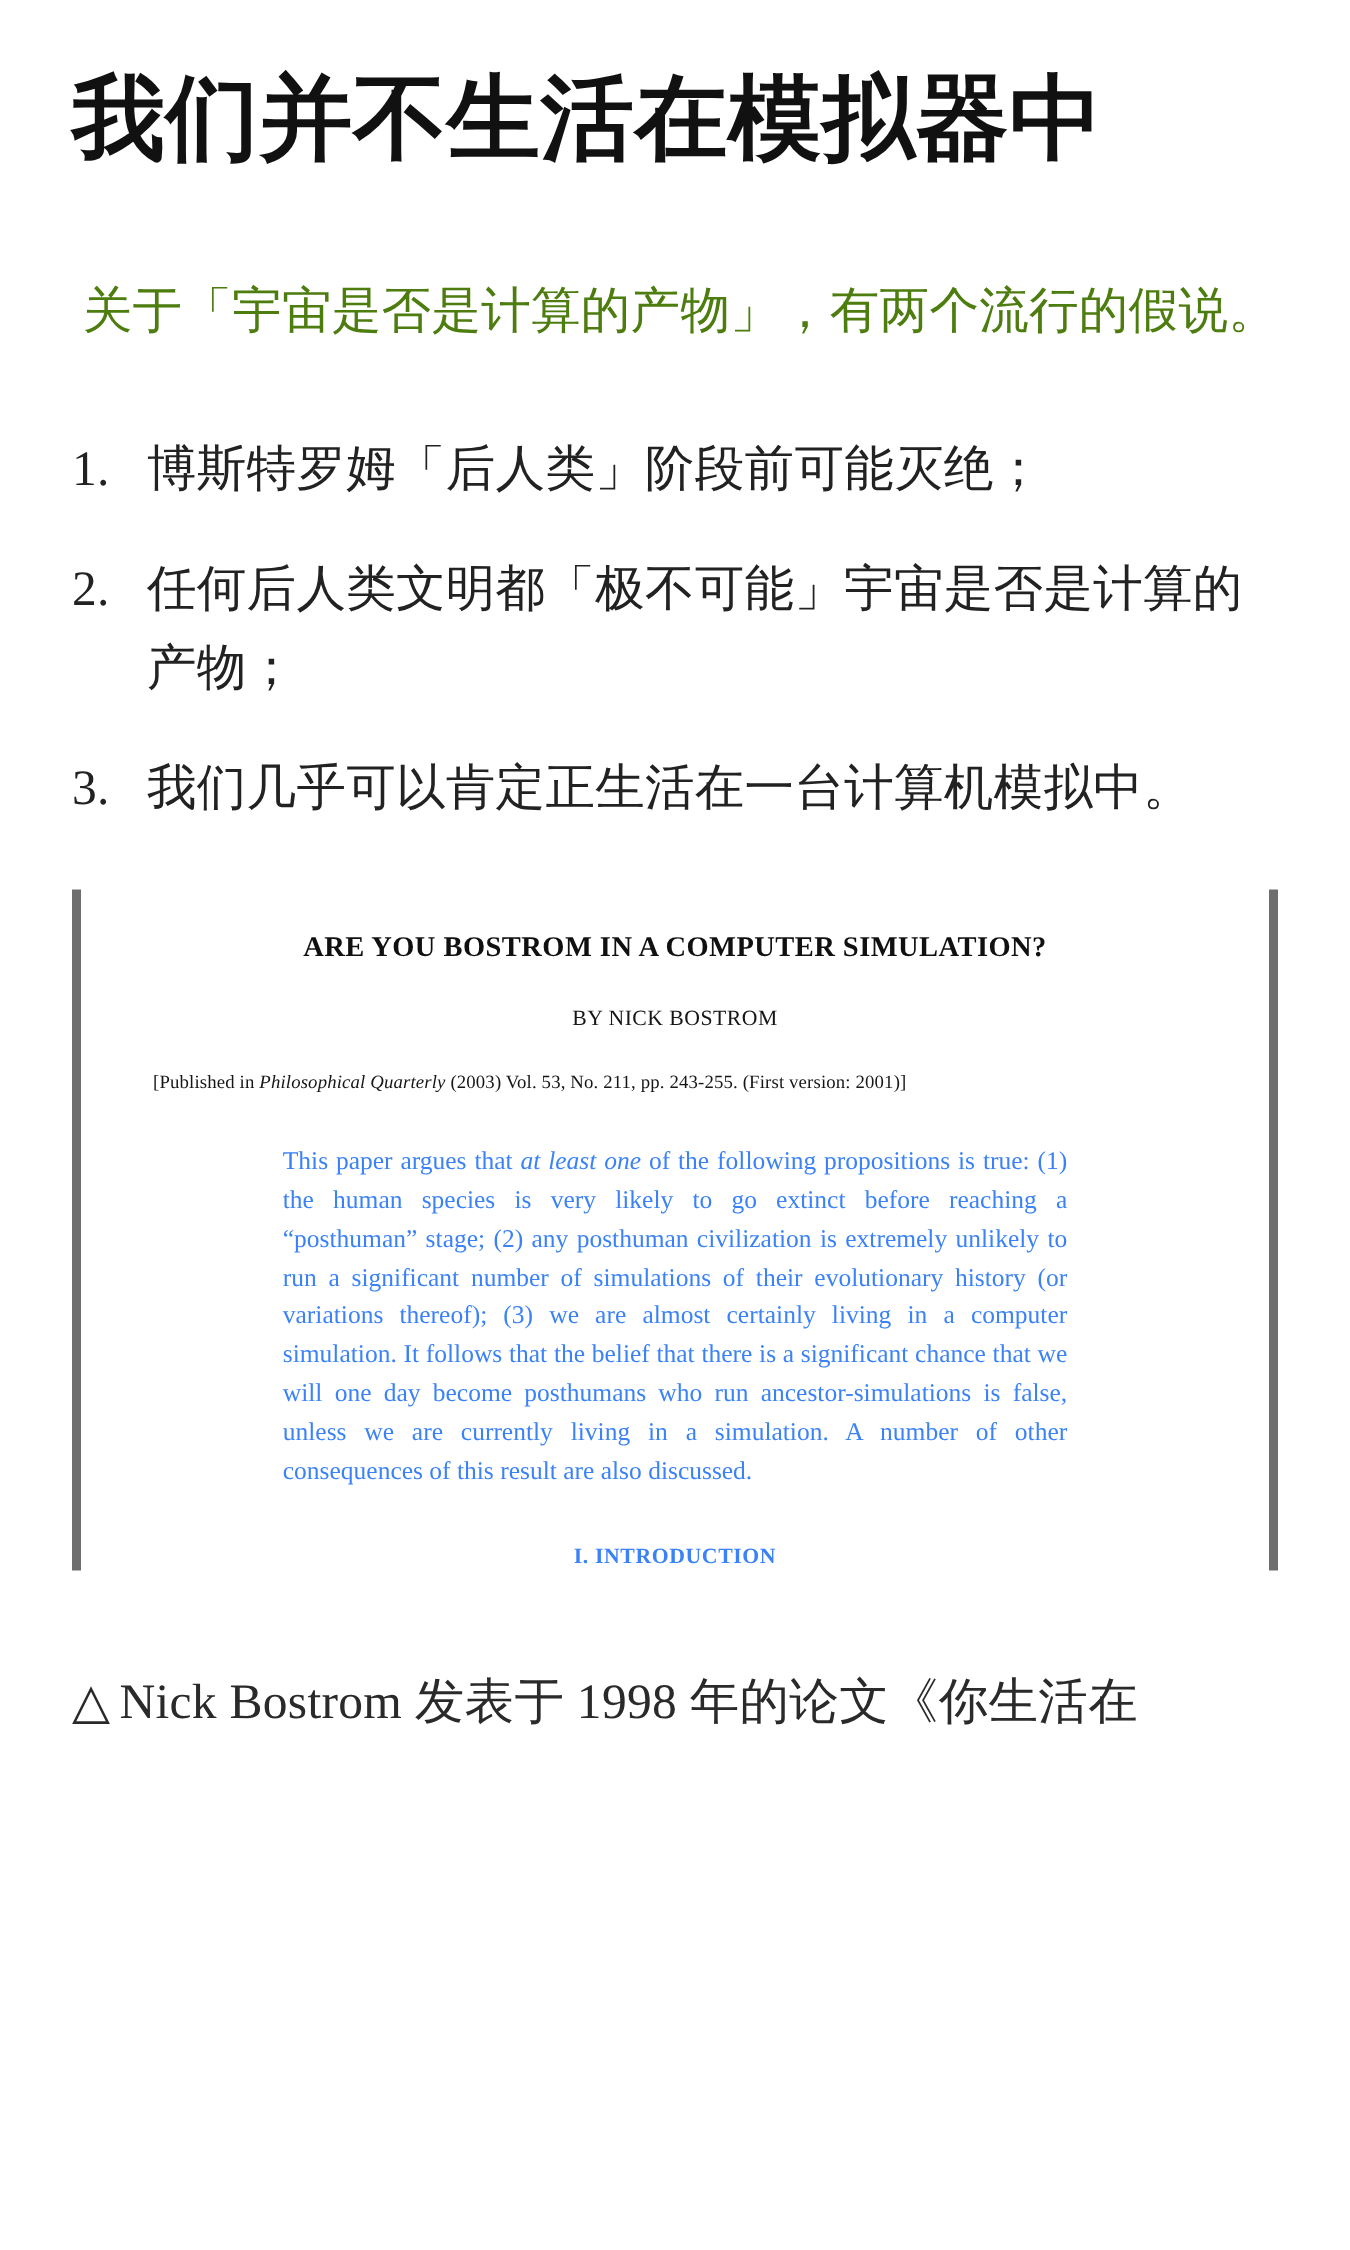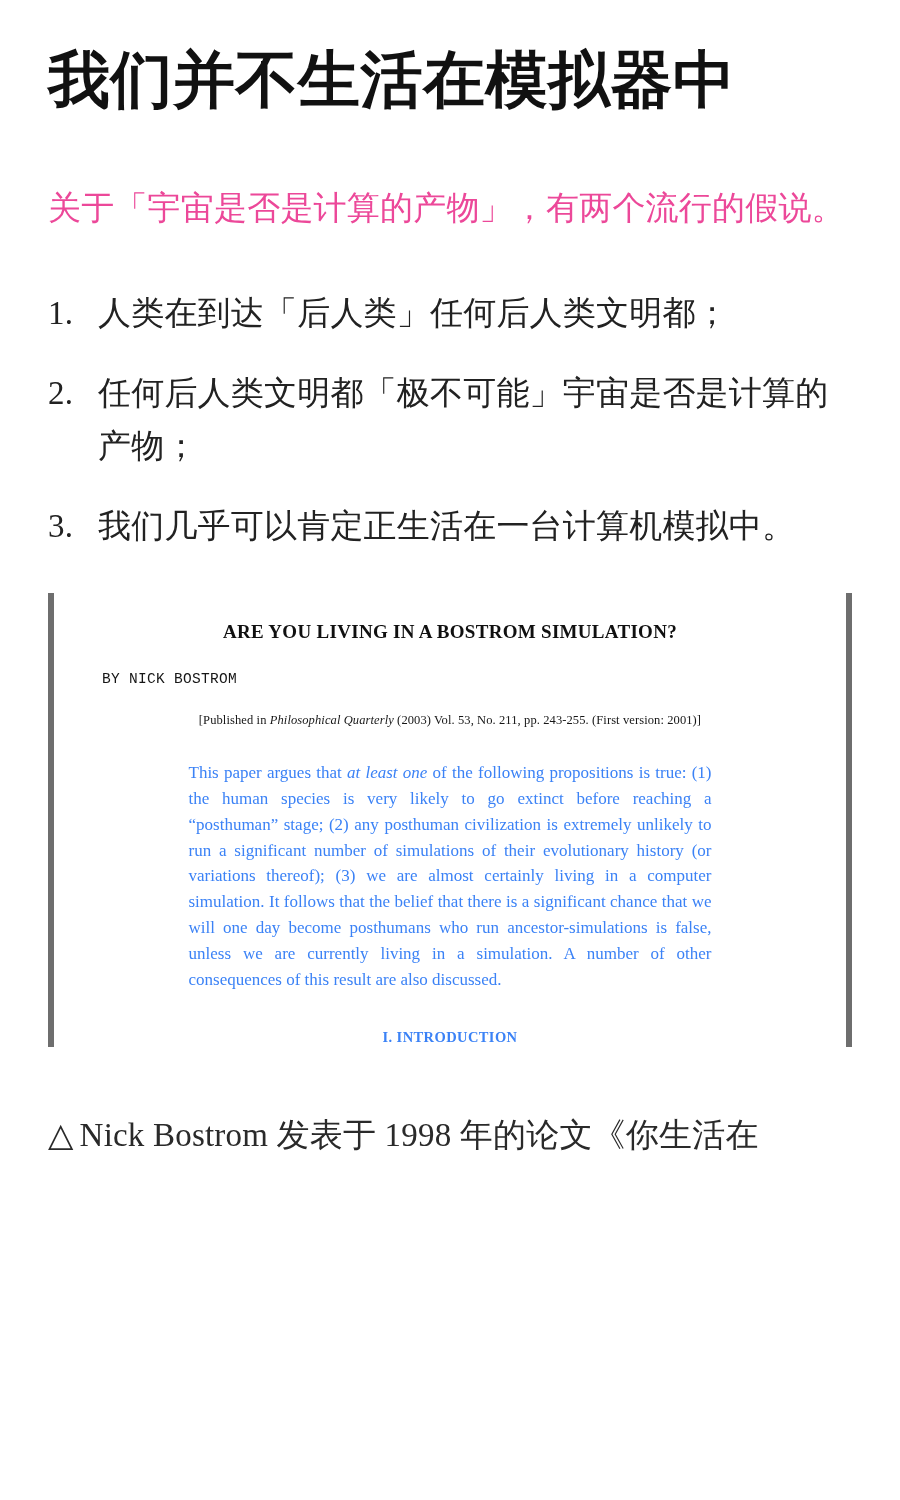--- a/index.html
+++ b/index.html
@@ -36,22 +36,23 @@
     letter-spacing: 0.5px;
     color: #111111;
     white-space: nowrap;
   }
 
   
   .para {
     margin: 0;
     font-size: 33px;
     line-height: 1.62;
-    color: #ec4899;
+    color: #4d7c0f;
     letter-spacing: 0.2px;
+    text-align: right;
   }
   .para-lead { padding-top: 66px; }
   .para-second { padding-top: 62px; }
 
   
   .prop-list {
     margin: 0;
     padding: 52px 0 0 0;
     list-style: none;
     counter-reset: prop;
@@ -106,30 +107,28 @@
     margin: 0;
     text-align: center;
     font-size: 19px;
     font-weight: 700;
     letter-spacing: 0.3px;
     color: #101010;
   }
   .paper-byline {
     margin: 0;
     padding-top: 28px;
-    text-align: left;
+    text-align: center;
     font-size: 14.5px;
     letter-spacing: 0.3px;
     color: #161616;
-    font-family: Liberation Mono, monospace;
   }
   .paper-pubinfo {
     margin: 0;
     padding-top: 26px;
-    text-align: center;
     font-size: 12.5px;
     letter-spacing: 0.1px;
     color: #161616;
   }
   .paper-pubinfo .journal { font-style: italic; }
 
   .paper-abstract {
     margin: 0 auto;
     padding-top: 32px;
     width: 523px;
@@ -167,33 +166,33 @@
 <body>
 
 <div class="page">
 
   <h1 class="article-title">我们并不生活在模拟器中</h1>
 
   <p class="para para-lead">关于「宇宙是否是计算的产物」，有两个流行的假说。</p>
 
 
   <ol class="prop-list">
-    <li class="prop-item">人类在到达「后人类」任何后人类文明都；</li>
+    <li class="prop-item">博斯特罗姆「后人类」阶段前可能灭绝；</li>
     <li class="prop-item">任何后人类文明都「极不可能」宇宙是否是计算的产物；</li>
     <li class="prop-item">我们几乎可以肯定正生活在一台计算机模拟中。</li>
   </ol>
 
   <div class="figure-block">
 
     <div class="figure-rule left"></div>
     <div class="figure-rule right"></div>
 
     <div class="paper-scan">
 
-      <div class="paper-title">ARE YOU LIVING IN A BOSTROM SIMULATION?</div>
+      <div class="paper-title">ARE YOU BOSTROM IN A COMPUTER SIMULATION?</div>
 
       <div class="paper-byline">BY NICK BOSTROM</div>
 
       <div class="paper-pubinfo">
         <span>[Published in </span><span class="journal">Philosophical Quarterly</span><span> (2003) Vol. 53, No. 211, pp. 243-255. (First version: 2001)]</span>
       </div>
 
       <div class="paper-abstract">
         <span>This paper argues that </span><span class="emph">at least one</span><span> of the following propositions is true: (1) the human species is very likely to go extinct before reaching a “posthuman” stage; (2) any posthuman civilization is extremely unlikely to run a significant number of simulations of their evolutionary history (or variations thereof); (3) we are almost certainly living in a computer simulation. It follows that the belief that there is a significant chance that we will one day become posthumans who run ancestor-simulations is false, unless we are currently living in a simulation. A number of other consequences of this result are also discussed.</span>
       </div>

